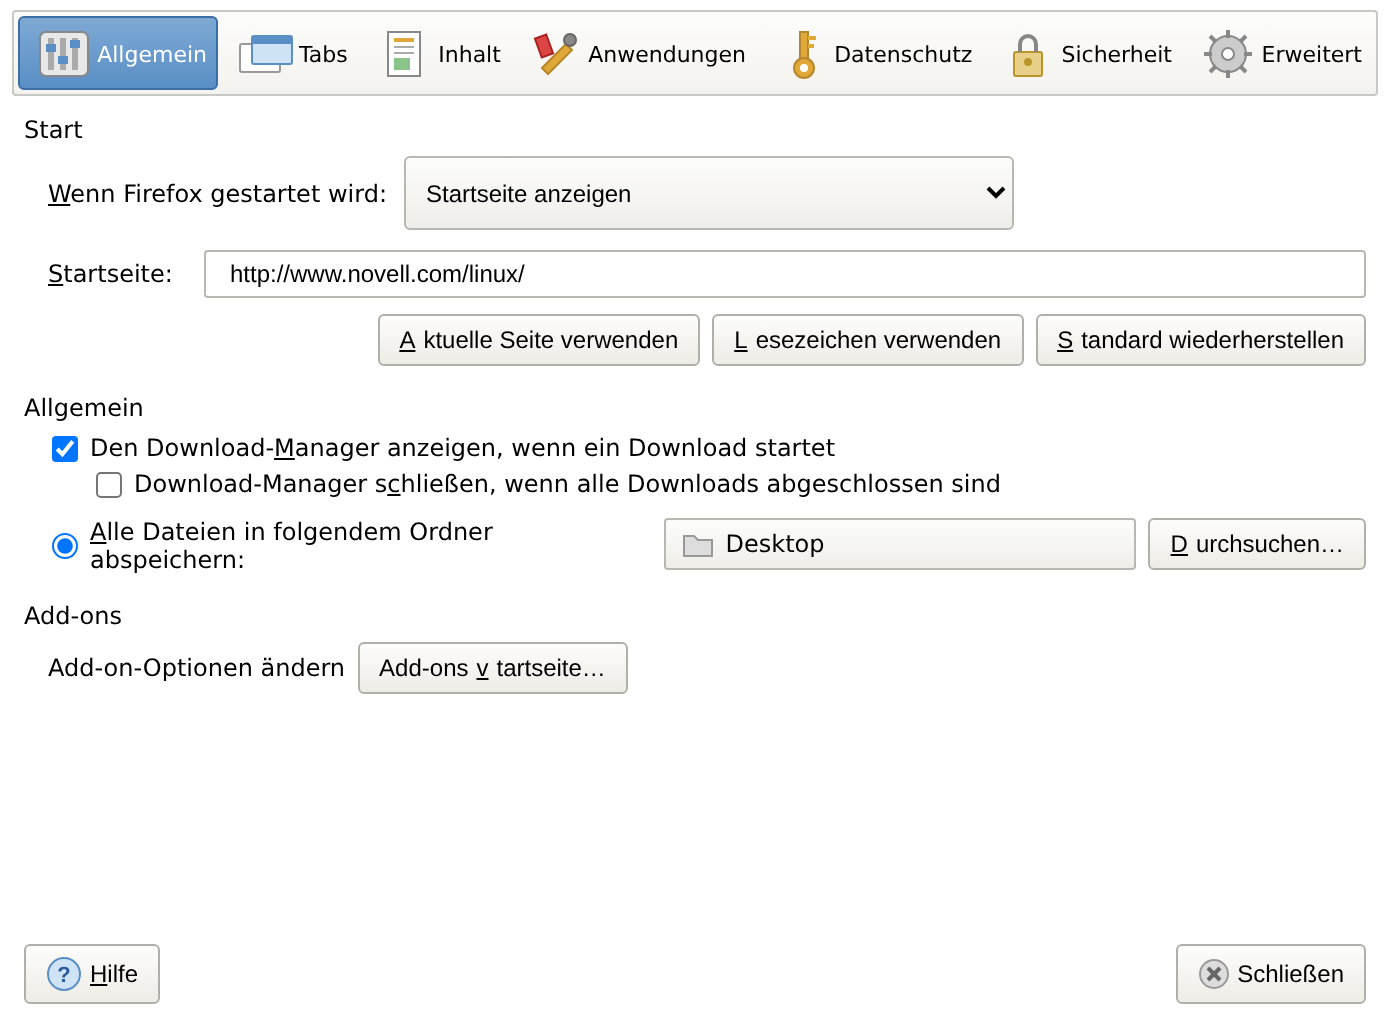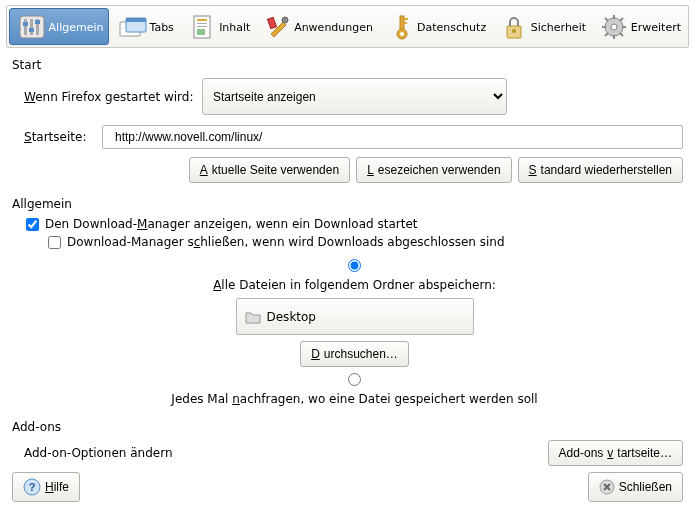--- a/index.html
+++ b/index.html
@@ -68,29 +68,29 @@
   background: linear-gradient(#fdfdfc, #eeece6);
   padding: 0 10px;
   font-size: 12px;
   cursor: pointer;
   display: inline-flex;
   align-items: center;
   gap: 4px;
 }
 .right-group { display: flex; justify-content: flex-end; gap: 6px; }
 .chk-row { display: flex; align-items: center; gap: 6px; margin-left: 14px; margin-bottom: 4px; }
-.radio-row { display: flex; align-items: center; gap: 6px; margin-left: 14px; margin-bottom: 6px; flex-direction: column; }
+.radio-row { display: flex; gap: 6px; margin-left: 14px; margin-bottom: 6px; }
 .folder-display {
   display: inline-flex;
   align-items: center;
   gap: 6px;
   border: 1px solid #b8b8b2;
   border-radius: 2px;
   background: linear-gradient(#fdfdfc, #efeee9);
-  height: 37px;
+  height: 26px;
   padding: 0 8px;
   width: 238px;
 }
 .footer {
   position: absolute;
   left: 12px;
   right: 12px;
   bottom: 12px;
   display: flex;
   justify-content: space-between;
@@ -222,45 +222,41 @@
 </div>
 
 <div class="section">
   <div class="section-title">Allgemein</div>
   <div class="chk-row">
     <input type="checkbox" checked="" style="">
     <label><span>Den Download-</span><span class="underline">M</span><span>anager anzeigen, wenn ein Download startet</span></label>
   </div>
   <div class="chk-row" style="margin-left:36px">
     <input type="checkbox" style="">
-    <label><span>Download-Manager s</span><span class="underline">c</span><span>hließen, wenn wird Downloads abgeschlossen sind</span></label>
+    <label><span>Download-Manager s</span><span class="underline">c</span><span>hließen, wenn alle Downloads abgeschlossen sind</span></label>
   </div>
   <div class="radio-row" style="margin-top:10px">
     <input type="radio" name="dl" checked="" style="">
     <label><span class="underline">A</span><span>lle Dateien in folgendem Ordner abspeichern:</span></label>
     <div class="folder-display">
       <svg width="16" height="14" viewBox="0 0 16 14">
           <path d="M1 3 h5 l2 2 h7 v8 h-14 z" fill="#ddd" stroke="#999"></path>
         </svg>
       <span>Desktop</span>
     </div>
     <button class="btn">
         <span class="underline">D</span>
         <span>urchsuchen…</span>
       </button>
   </div>
-  <div class="radio-row">
-    <input type="radio" name="dl" style="">
-    <label><span>Jedes Mal </span><span class="underline">n</span><span>achfragen, wo eine Datei gespeichert werden soll</span></label>
-  </div>
 </div>
 
 <div class="section">
   <div class="section-title">Add-ons</div>
-  <div class="row indent" style="justify-content:space-between">
+  <div class="row indent" style="">
     <span>Add-on-Optionen ändern</span>
     <button class="btn">
         <span>Add-ons </span>
         <span class="underline">v</span>
         <span>tartseite…</span>
       </button>
   </div>
 </div>
 
 <div class="footer">

